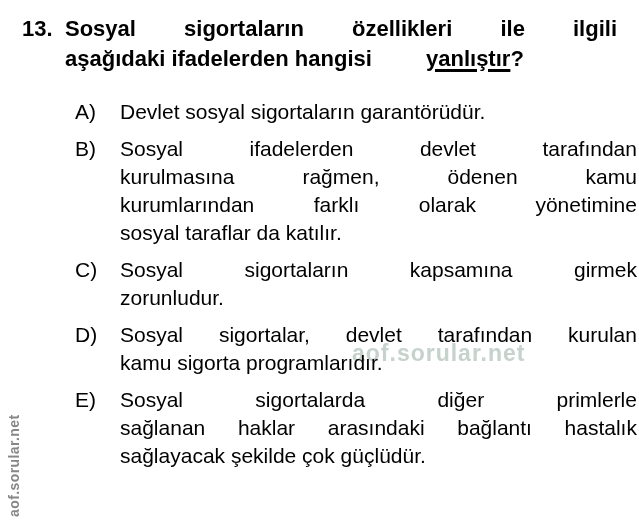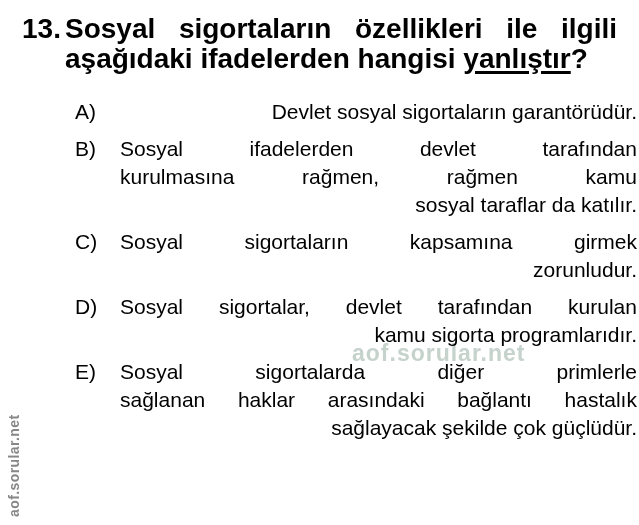--- a/index.html
+++ b/index.html
@@ -3,31 +3,31 @@
 <meta charset="utf-8">
 <style>
   html,body{margin:0;padding:0;background:#ffffff;}
   .page{
     position:relative;width:639px;height:525px;background:#ffffff;
     font-family:"Liberation Sans",sans-serif;color:#000000;overflow:hidden;
   }
   
   .question{
     position:absolute;left:22px;top:14px;z-index:1;
-    display:flex;font-weight:bold;font-size:28px;line-height:30px;
+    display:flex;font-weight:bold;font-size:22px;line-height:30px;
   }
   .q-num{width:43px;flex:0 0 43px;}
   .q-text{width:552px;}
   .q-line2{white-space:pre-wrap;}
-  .ul{text-decoration:underline;text-decoration-thickness:2.5px;text-underline-offset:3px;}
+  .ul{text-decoration:underline;text-decoration-thickness:2.5px;text-underline-offset:3px;margin-left:48px;}
   
   .options{position:absolute;left:75px;top:98px;width:562px;z-index:1;}
   .option-row{display:flex;margin-bottom:9px;font-size:21px;line-height:28px;}
   .option-letter{width:45px;flex:0 0 45px;}
-  .option-body{width:517px;text-align:right;}
+  .option-body{width:517px;}
   
   .jline{display:flex;justify-content:space-between;}
   
   .wm-left{
     position:absolute;left:6px;top:517px;transform:rotate(-90deg);transform-origin:0 0;
     font-size:14px;font-weight:bold;letter-spacing:0.4px;white-space:nowrap;z-index:2;
   }
   .wm-center{
     position:absolute;left:352px;top:340px;z-index:0;
     font-size:23px;font-weight:bold;letter-spacing:1px;white-space:nowrap;
@@ -68,22 +68,28 @@
         <div class="option-body">
           <div class="option-line jline">
             <span>Sosyal</span>
             <span>ifadelerden</span>
             <span>devlet</span>
             <span>tarafından</span>
           </div>
           <div class="option-line jline">
             <span>kurulmasına</span>
             <span>rağmen,</span>
-            <span>rağmen</span>
+            <span>ödenen</span>
             <span>kamu</span>
+          </div>
+          <div class="option-line jline">
+            <span>kurumlarından</span>
+            <span>farklı</span>
+            <span>olarak</span>
+            <span>yönetimine</span>
           </div>
           <div class="option-line">sosyal taraflar da katılır.</div>
         </div>
       </div>
       <div class="option-row">
         <div class="option-letter">C)</div>
         <div class="option-body">
           <div class="option-line jline">
             <span>Sosyal</span>
             <span>sigortaların</span>

